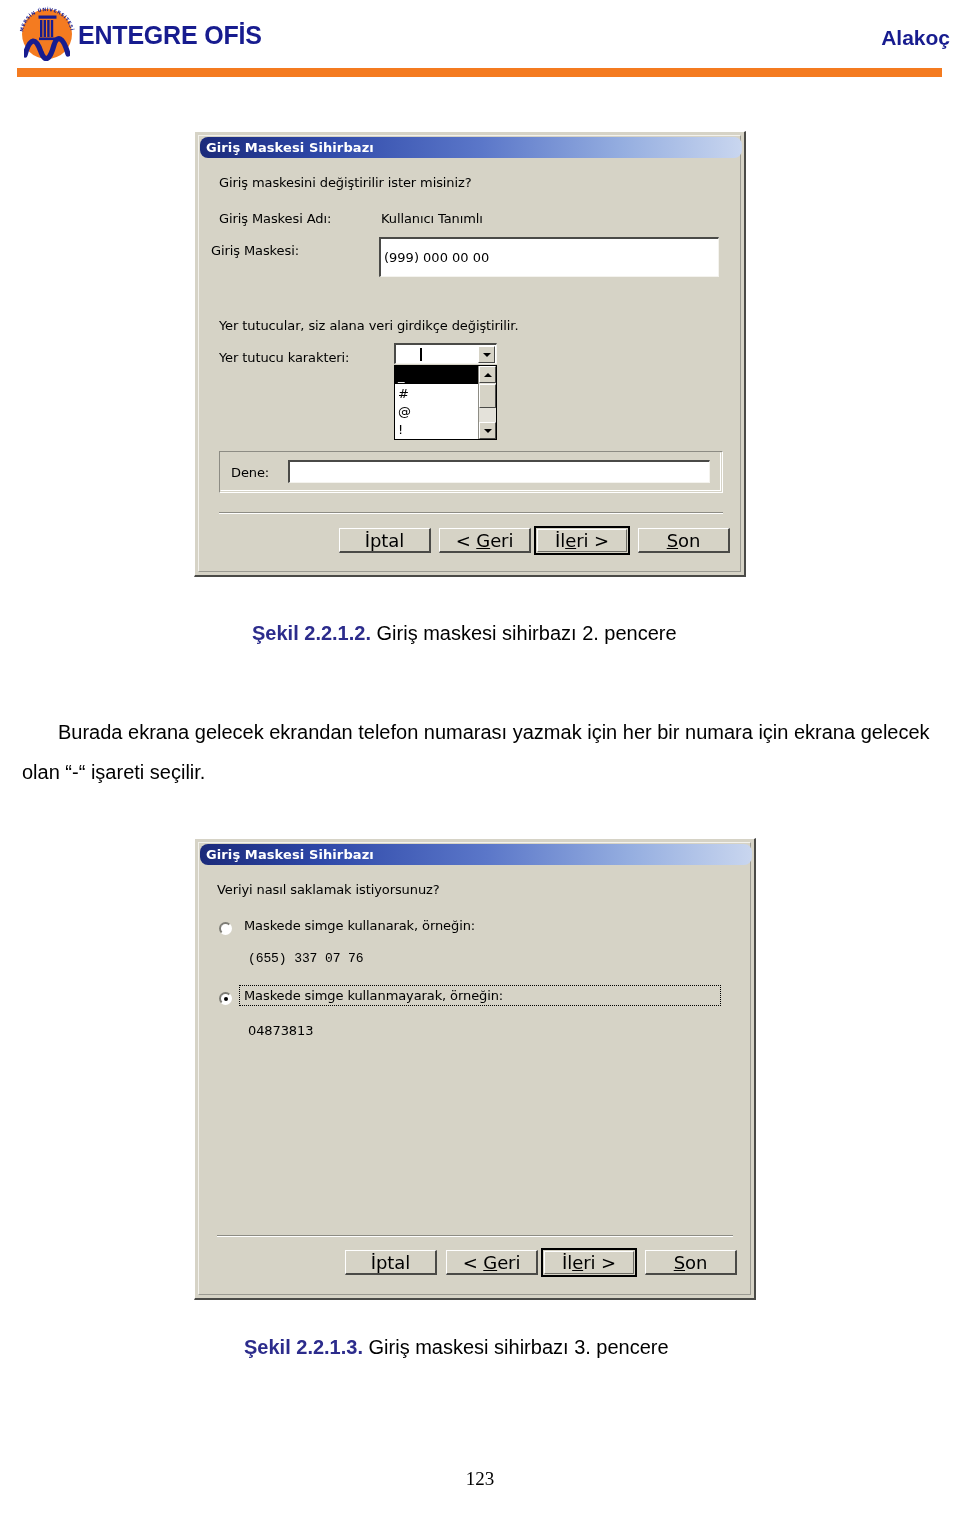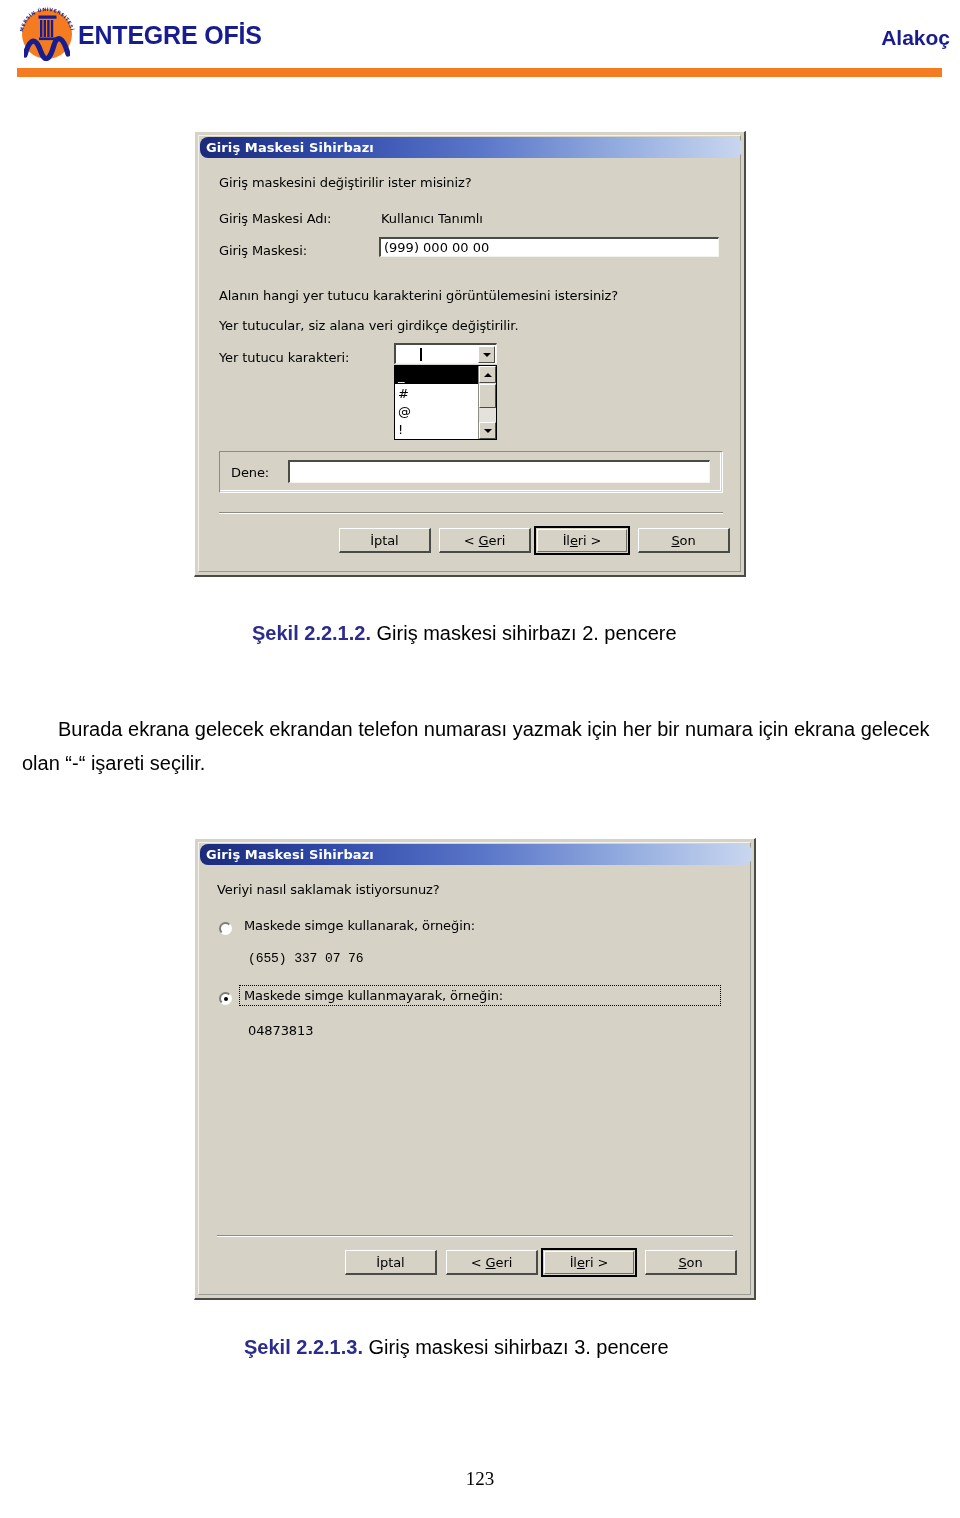--- a/index.html
+++ b/index.html
@@ -176,21 +176,21 @@
   .win-button {
     position: absolute;
     height: 25px;
     background: #d6d3c6;
     box-sizing: border-box;
     border-left: 1px solid #ffffff;
     border-top: 1px solid #ffffff;
     border-right: 2px solid #4a4a47;
     border-bottom: 2px solid #4a4a47;
     font-family: "DejaVu Sans", sans-serif;
-    font-size: 13px;
+    font-size: 18px;
     color: #000000;
     display: flex;
     align-items: center;
     justify-content: center;
     white-space: nowrap;
     letter-spacing: -0.1px;
   }
   .win-button.default {
     border: 2px solid #000000;
   }
@@ -367,21 +367,21 @@
     color: #2C2C8C;
     font-weight: bold;
   }
   #body-paragraph {
     position: absolute;
     left: 22px;
     top: 712px;
     width: 916px;
     font-family: "Liberation Sans", sans-serif;
     font-size: 20px;
-    line-height: 34px;
+    line-height: 40px;
     color: #000000;
     text-indent: 36px;
     text-align: left;
   }
   #page-number {
     position: absolute;
     left: 0;
     top: 1468px;
     width: 960px;
     text-align: center;
@@ -431,24 +431,23 @@
 
   <div class="titlebar" style="width:542px;">
     <span class="titlebar-label">Giriş Maskesi Sihirbazı</span>
   </div>
 
   <div class="dlg-text" style="left:24px; top:43px;">Giriş maskesini değiştirilir ister misiniz?</div>
 
   <div class="dlg-text" style="left:24px; top:79px;">Giriş Maskesi Adı:</div>
   <div class="dlg-text" style="left:186px; top:79px;">Kullanıcı Tanımlı</div>
 
-  <div class="dlg-text" style="left:24px; top:111px;">Giriş Maskesi:</div>
-  <div class="win-input" style="left:184px; top:105px; width:340px; height:20px;">(999) 000 00 00</div>
-
-  <div class="dlg-text" style="left:24px; top:156px;">Alanın hangi yer tutucu karakterini görüntülemesini  istersiniz?</div>
+  <div class="dlg-text" style="left:16px; top:111px;">Giriş Maskesi:</div>
+  <div class="win-input" style="left:184px; top:105px; width:340px; height:40px;">(999) 000 00 00</div>
+
   <div class="dlg-text" style="left:24px; top:186px;">Yer tutucular, siz alana veri girdikçe değiştirilir.</div>
 
   <div class="dlg-text" style="left:24px; top:218px;">Yer tutucu karakteri:</div>
 
   <div class="win-combo" style="left:199px; top:211px; width:103px; height:21px;">
     <div class="combo-caret"></div>
     <div class="combo-arrow-btn">
       <div class="tri-down"></div>
     </div>
   </div>

